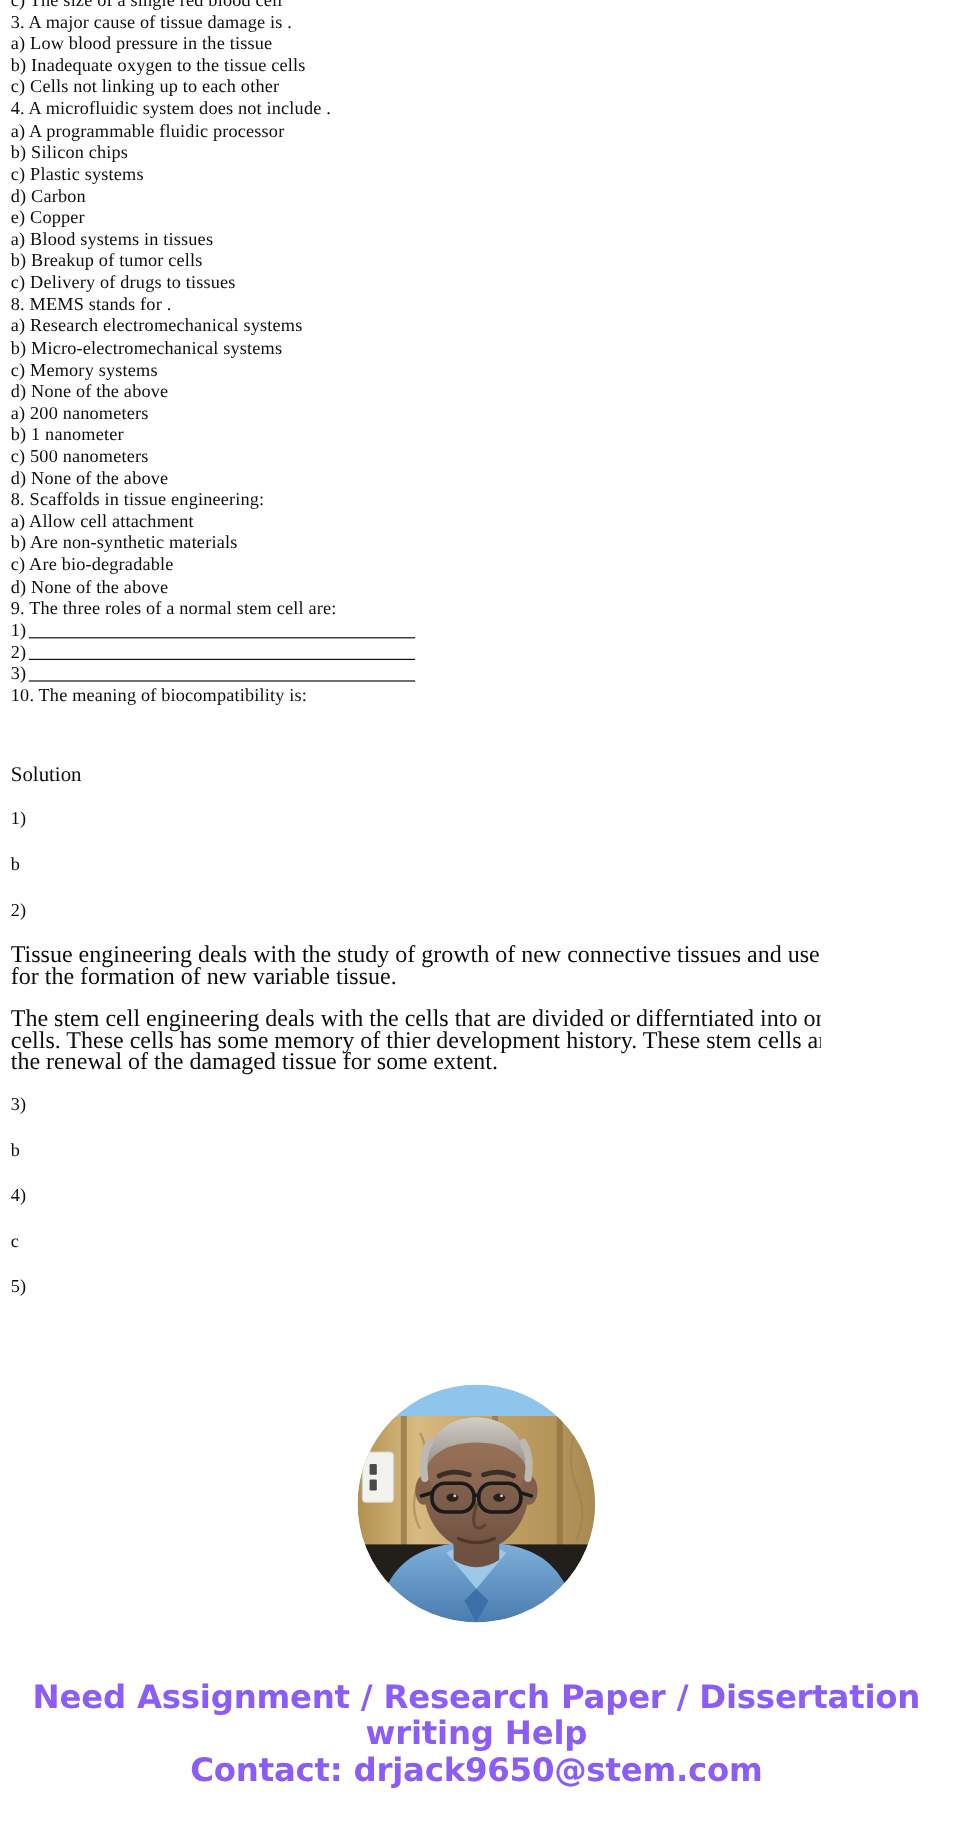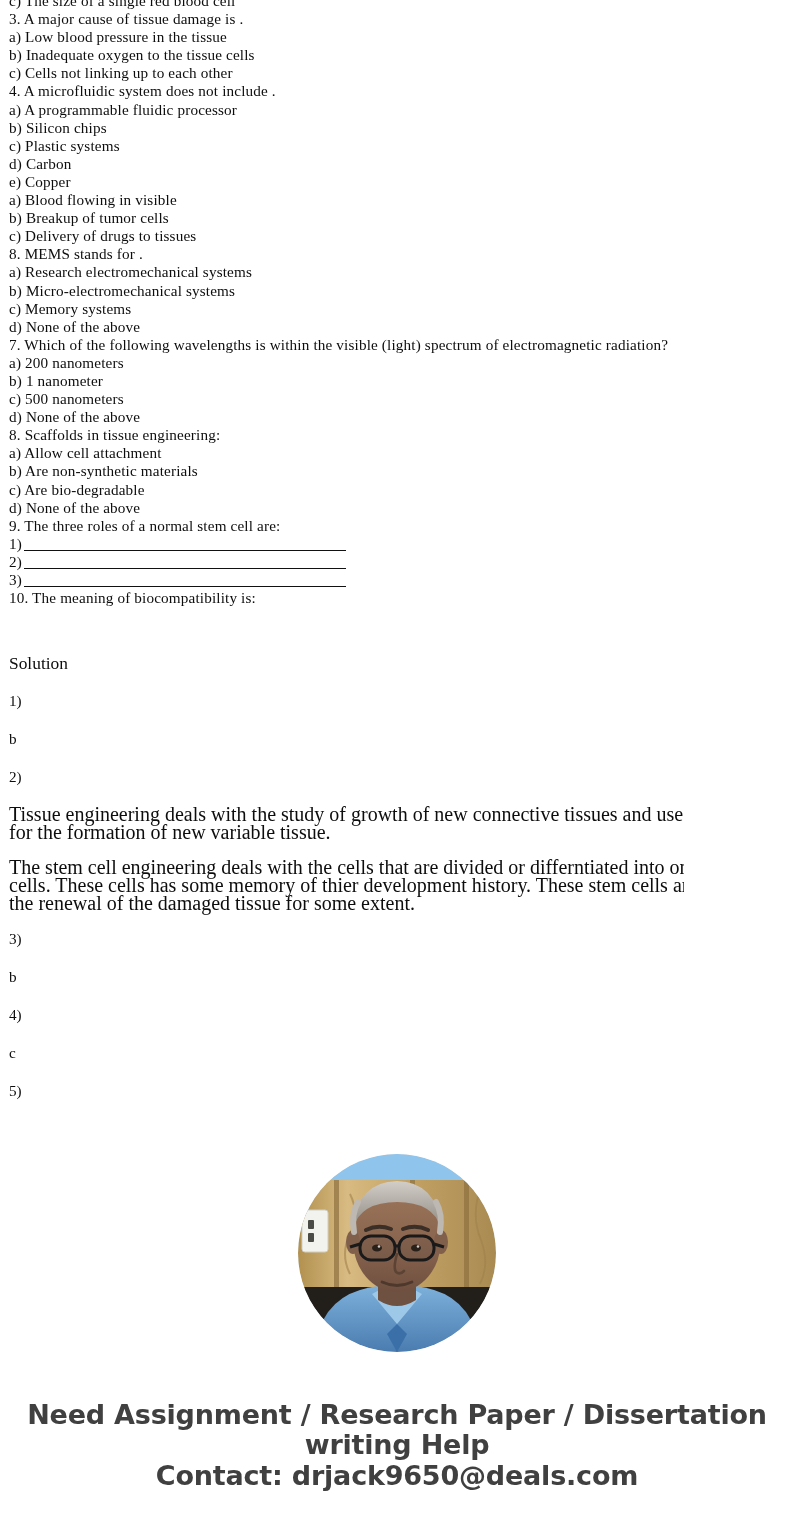--- a/index.html
+++ b/index.html
@@ -98,21 +98,21 @@
 
   
   .promo {
     position: absolute;
     left: 0;
     top: 1400px;
     width: 794px;
     text-align: center;
     font-family: "DejaVu Sans", "Liberation Sans", sans-serif;
     font-weight: bold;
-    color: #404040;
+    color: #8b5cf6;
   }
   .promo-line {
     font-size: 27px;
     line-height: 30px;
     letter-spacing: -0.2px;
   }
   .promo-contact {
     font-size: 27px;
     line-height: 30px;
     letter-spacing: -0.2px;
@@ -130,29 +130,28 @@
       <div class="quiz-line">3. A major cause of tissue damage is .</div>
       <div class="quiz-line">a) Low blood pressure in the tissue</div>
       <div class="quiz-line">b) Inadequate oxygen to the tissue cells</div>
       <div class="quiz-line">c) Cells not linking up to each other</div>
       <div class="quiz-line">4. A microfluidic system does not include .</div>
       <div class="quiz-line">a) A programmable fluidic processor</div>
       <div class="quiz-line">b) Silicon chips</div>
       <div class="quiz-line">c) Plastic systems</div>
       <div class="quiz-line">d) Carbon</div>
       <div class="quiz-line">e) Copper</div>
-      <div class="quiz-line">a) Blood flowing in visible</div>
+      <div class="quiz-line">a) Blood systems in tissues</div>
       <div class="quiz-line">b) Breakup of tumor cells</div>
       <div class="quiz-line">c) Delivery of drugs to tissues</div>
       <div class="quiz-line">8. MEMS stands for .</div>
       <div class="quiz-line">a) Research electromechanical systems</div>
       <div class="quiz-line">b) Micro-electromechanical systems</div>
       <div class="quiz-line">c) Memory systems</div>
       <div class="quiz-line">d) None of the above</div>
-      <div class="quiz-line">7. Which of the following wavelengths is within the visible (light) spectrum of electromagnetic radiation?</div>
       <div class="quiz-line">a) 200 nanometers</div>
       <div class="quiz-line">b) 1 nanometer</div>
       <div class="quiz-line">c) 500 nanometers</div>
       <div class="quiz-line">d) None of the above</div>
       <div class="quiz-line">8. Scaffolds in tissue engineering:</div>
       <div class="quiz-line">a) Allow cell attachment</div>
       <div class="quiz-line">b) Are non-synthetic materials</div>
       <div class="quiz-line">c) Are bio-degradable</div>
       <div class="quiz-line">d) None of the above</div>
       <div class="quiz-line">9. The three roles of a normal stem cell are:</div>
@@ -271,14 +270,14 @@
 
         <path d="M84 128 q15 7 30 0" stroke="#4e382c" stroke-width="2.8" fill="none" stroke-linecap="round"></path>
       </g>
     </svg>
   </div>
 </div>
 
 <div class="promo">
   <div class="promo-line">Need Assignment / Research Paper / Dissertation</div>
   <div class="promo-line">writing Help</div>
-  <div class="promo-contact">Contact: drjack9650@deals.com</div>
+  <div class="promo-contact">Contact: drjack9650@stem.com</div>
 </div>
 
 </body></html>

